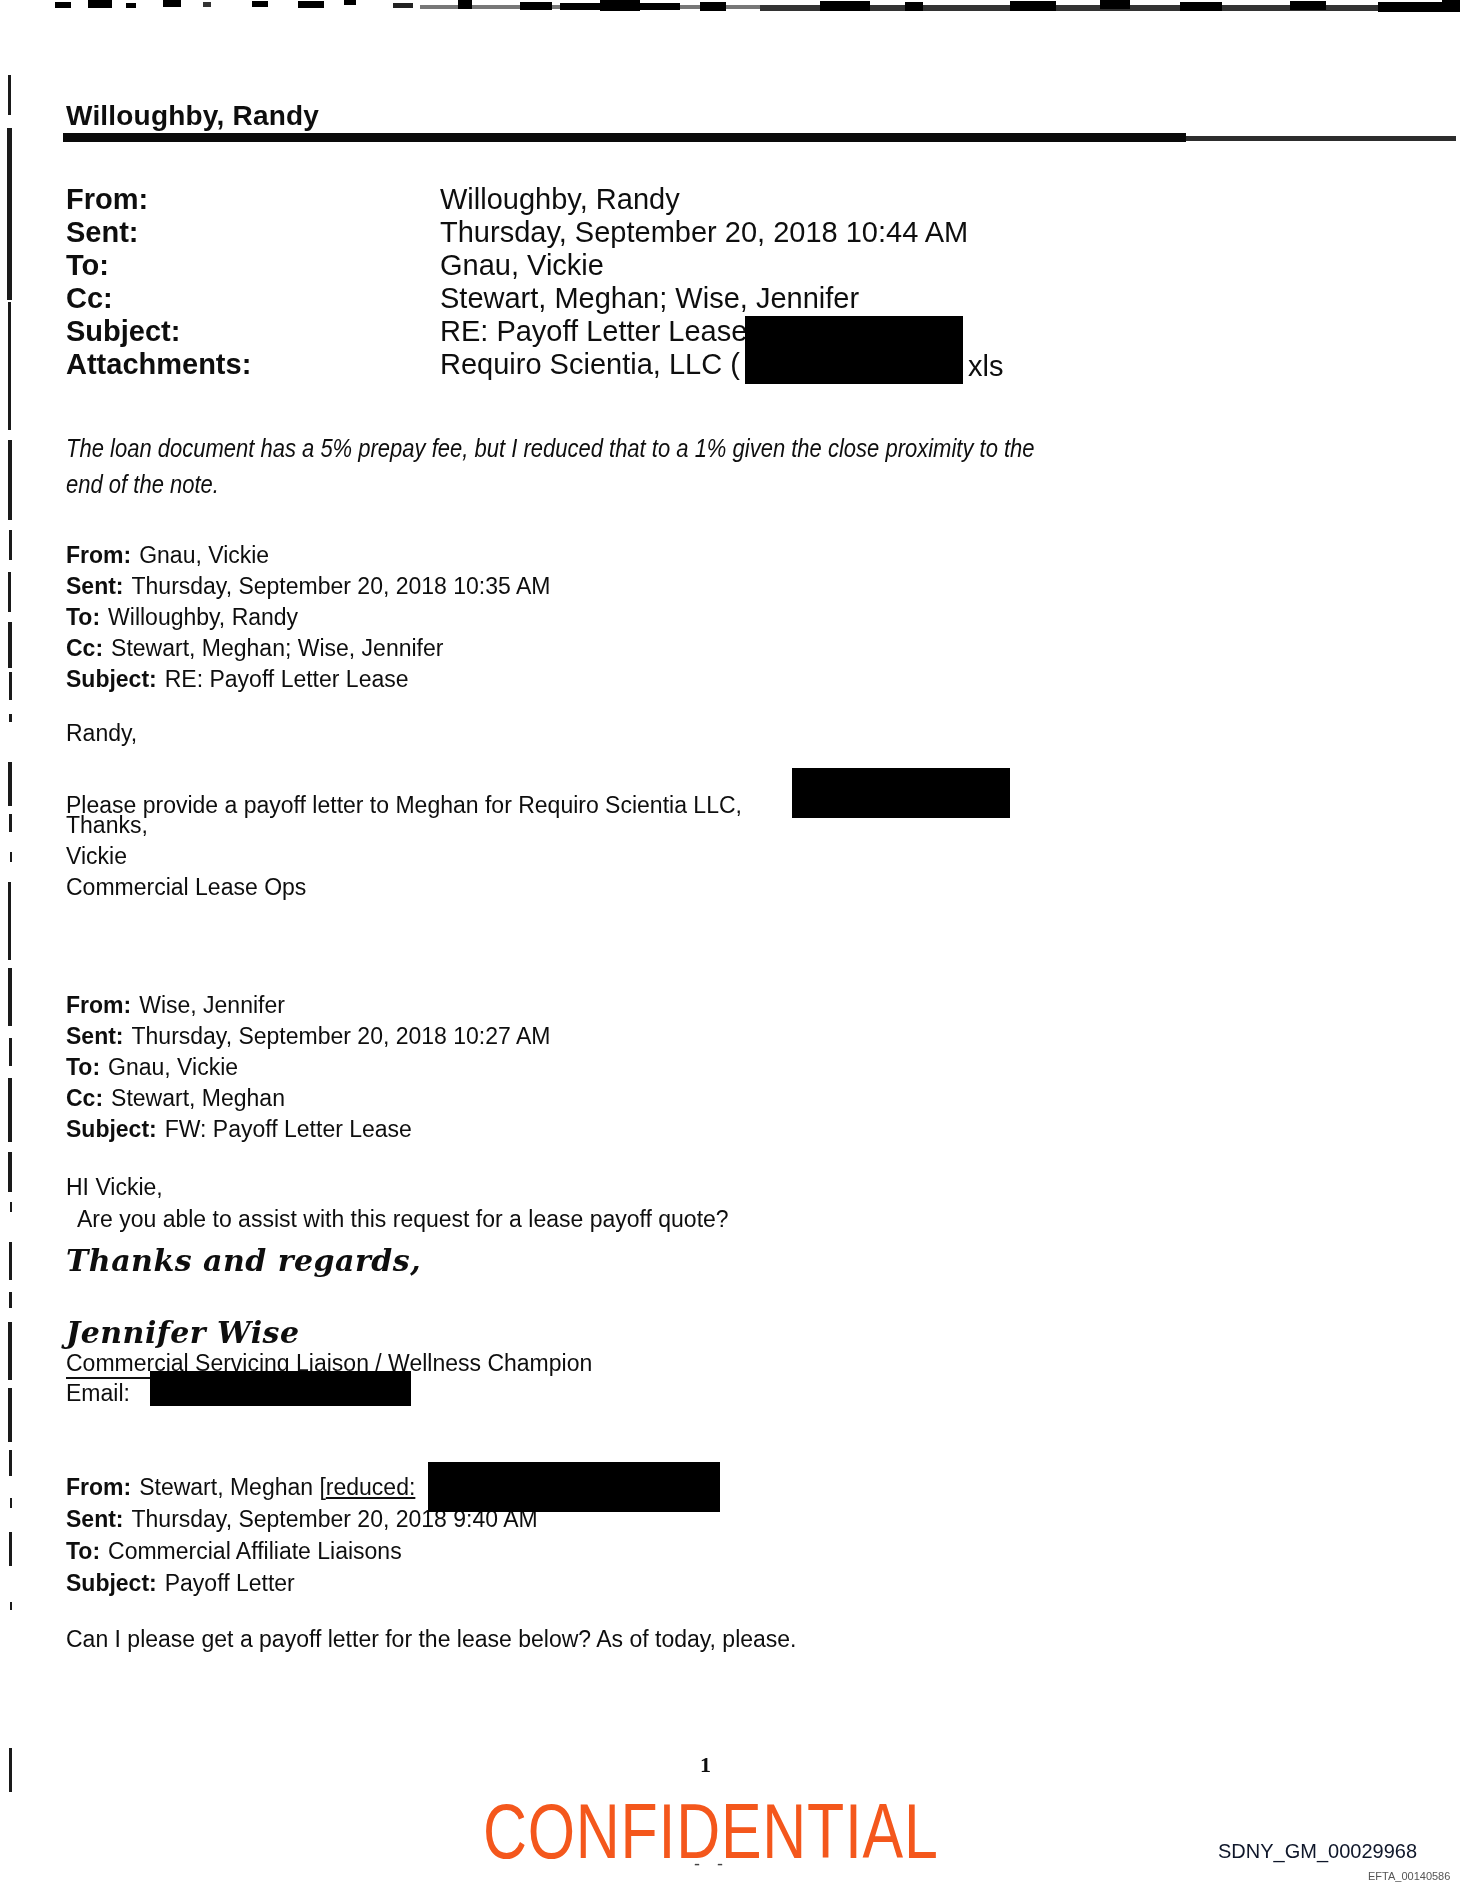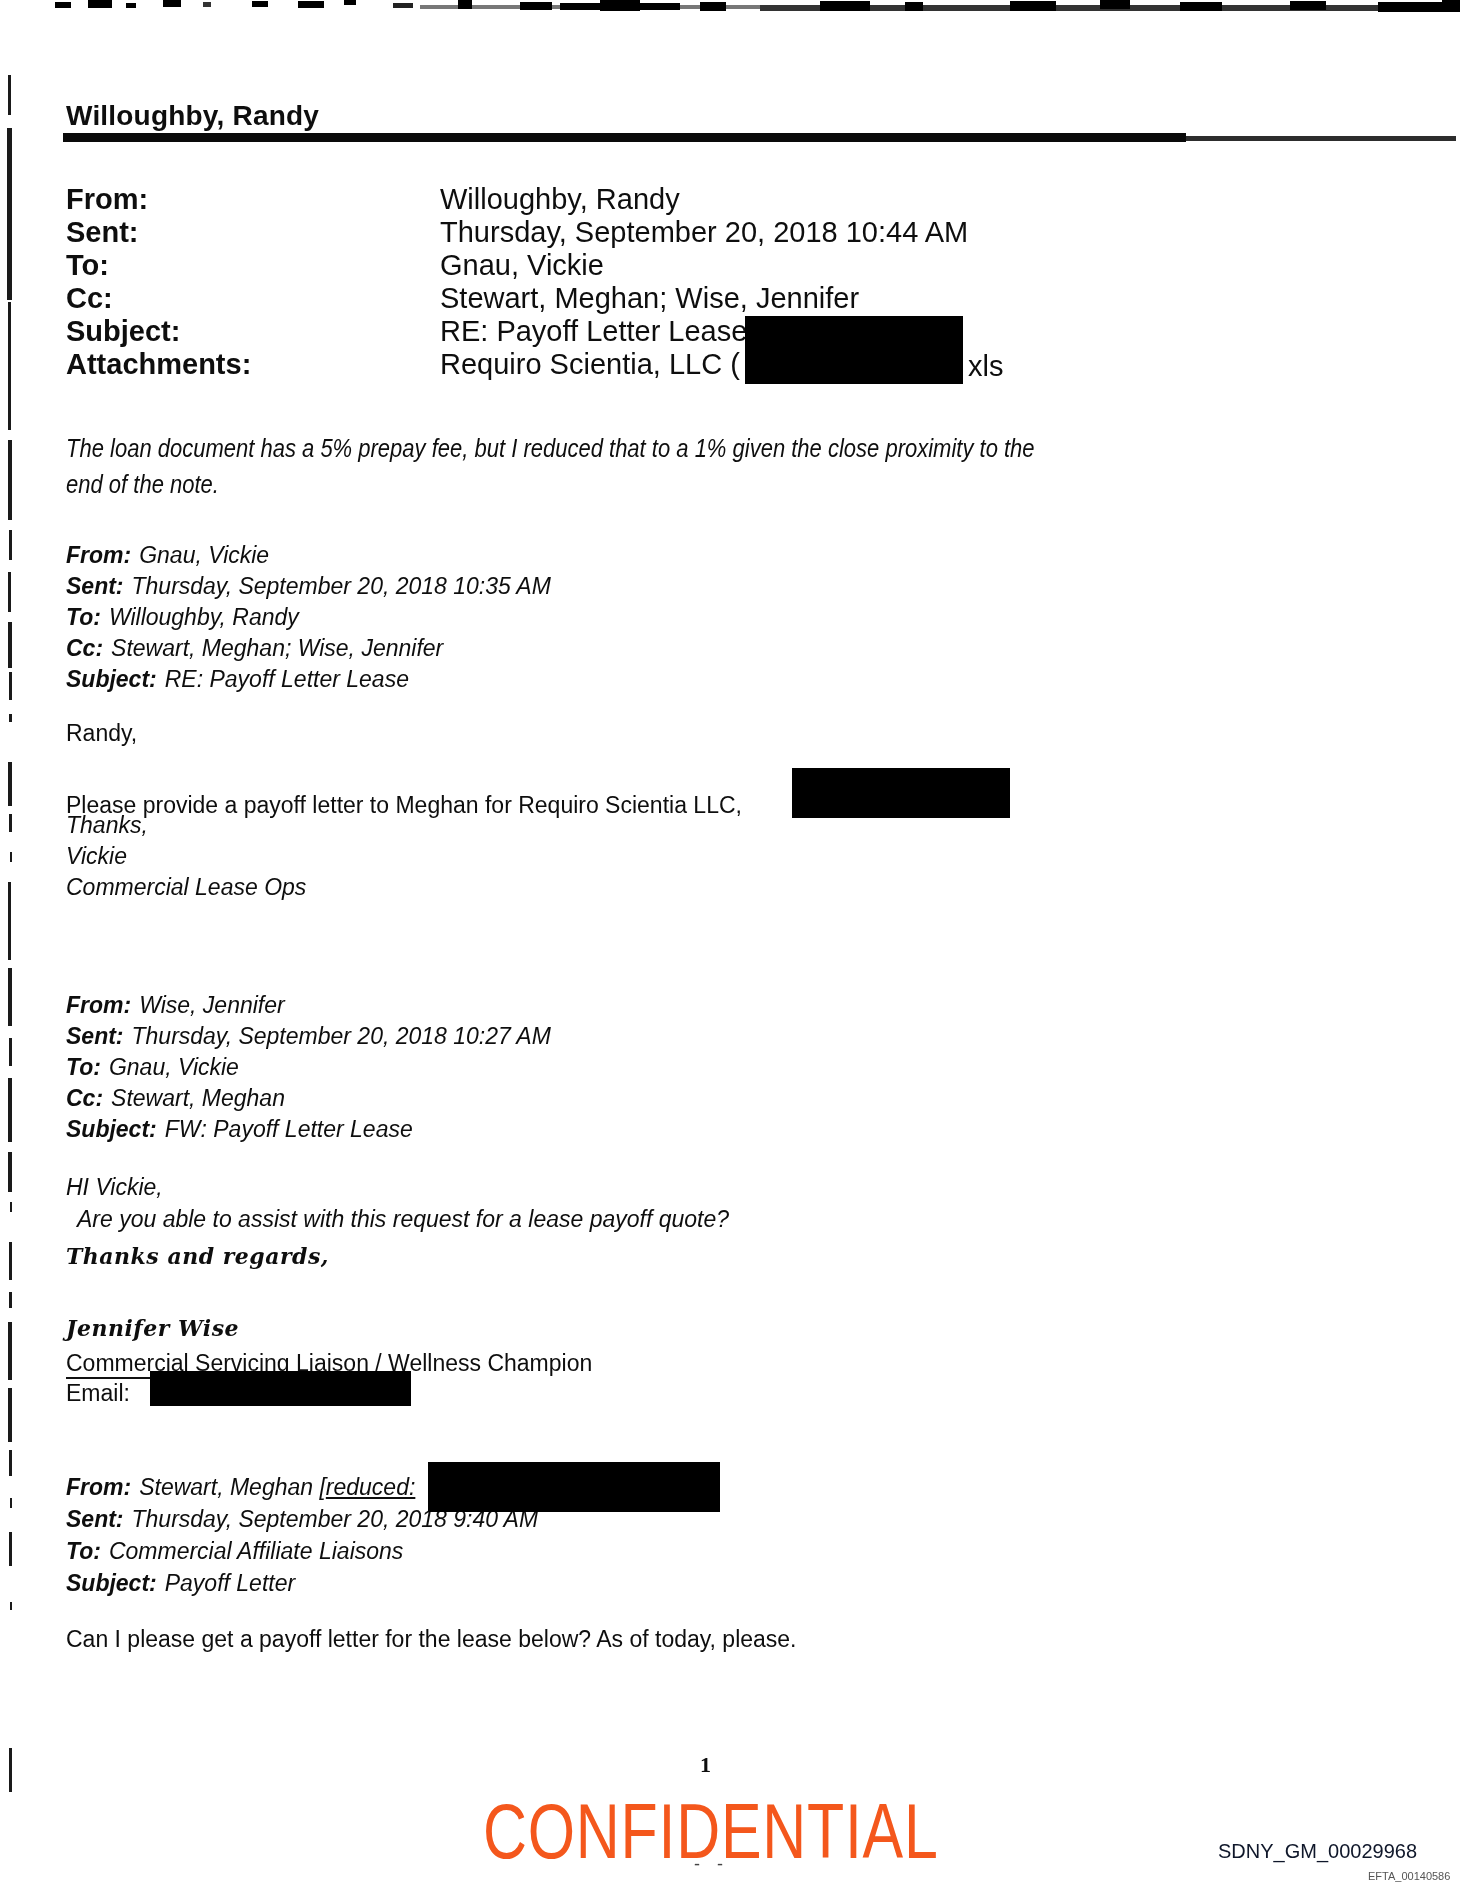--- a/index.html
+++ b/index.html
@@ -26,29 +26,29 @@
   .hdr1{position:absolute;left:66px;top:183px;font-size:29px;line-height:33px;}
   .hdr1 .row{display:flex;}
   .hdr1 .lbl{font-weight:bold;width:374px;flex:0 0 374px;}
   .hdr1 .val{white-space:nowrap;}
   
   .intro{position:absolute;left:66px;top:430px;font-size:25px;font-style:italic;line-height:36px;}
   .intro .iline{display:inline-block;transform:scaleX(0.88);transform-origin:left center;white-space:nowrap;}
   
   .qblock{position:absolute;left:66px;font-size:23px;line-height:31px;}
   .qblock .ql-label{font-weight:bold;margin-right:8px;}
-  .qline{white-space:nowrap;font-style:italic;}
+  .qline{white-space:nowrap;}
   .body-line{position:absolute;left:66px;font-size:23px;white-space:nowrap;}
   .indent{padding-left:11px;}
   
   .script{
     position:absolute;left:66px;
     font-family:"DejaVu Serif", cursive;
     font-style:italic;font-weight:bold;
-    font-size:22px;white-space:nowrap;letter-spacing:0.5px;
+    font-size:30px;white-space:nowrap;letter-spacing:0.5px;
   }
   .sig-title{position:absolute;left:66px;top:1350px;font-size:23px;white-space:nowrap;}
   .u{border-bottom:2px solid #111;padding-bottom:1px;}
   .u-thin{text-decoration:underline;}
   
   .redaction{position:absolute;background:#000;}
   
   .page-number{position:absolute;left:700px;top:1752px;font-family:"Liberation Serif",serif;font-size:22px;font-weight:bold;}
   .stamp{
     position:absolute;left:483px;top:1792px;

